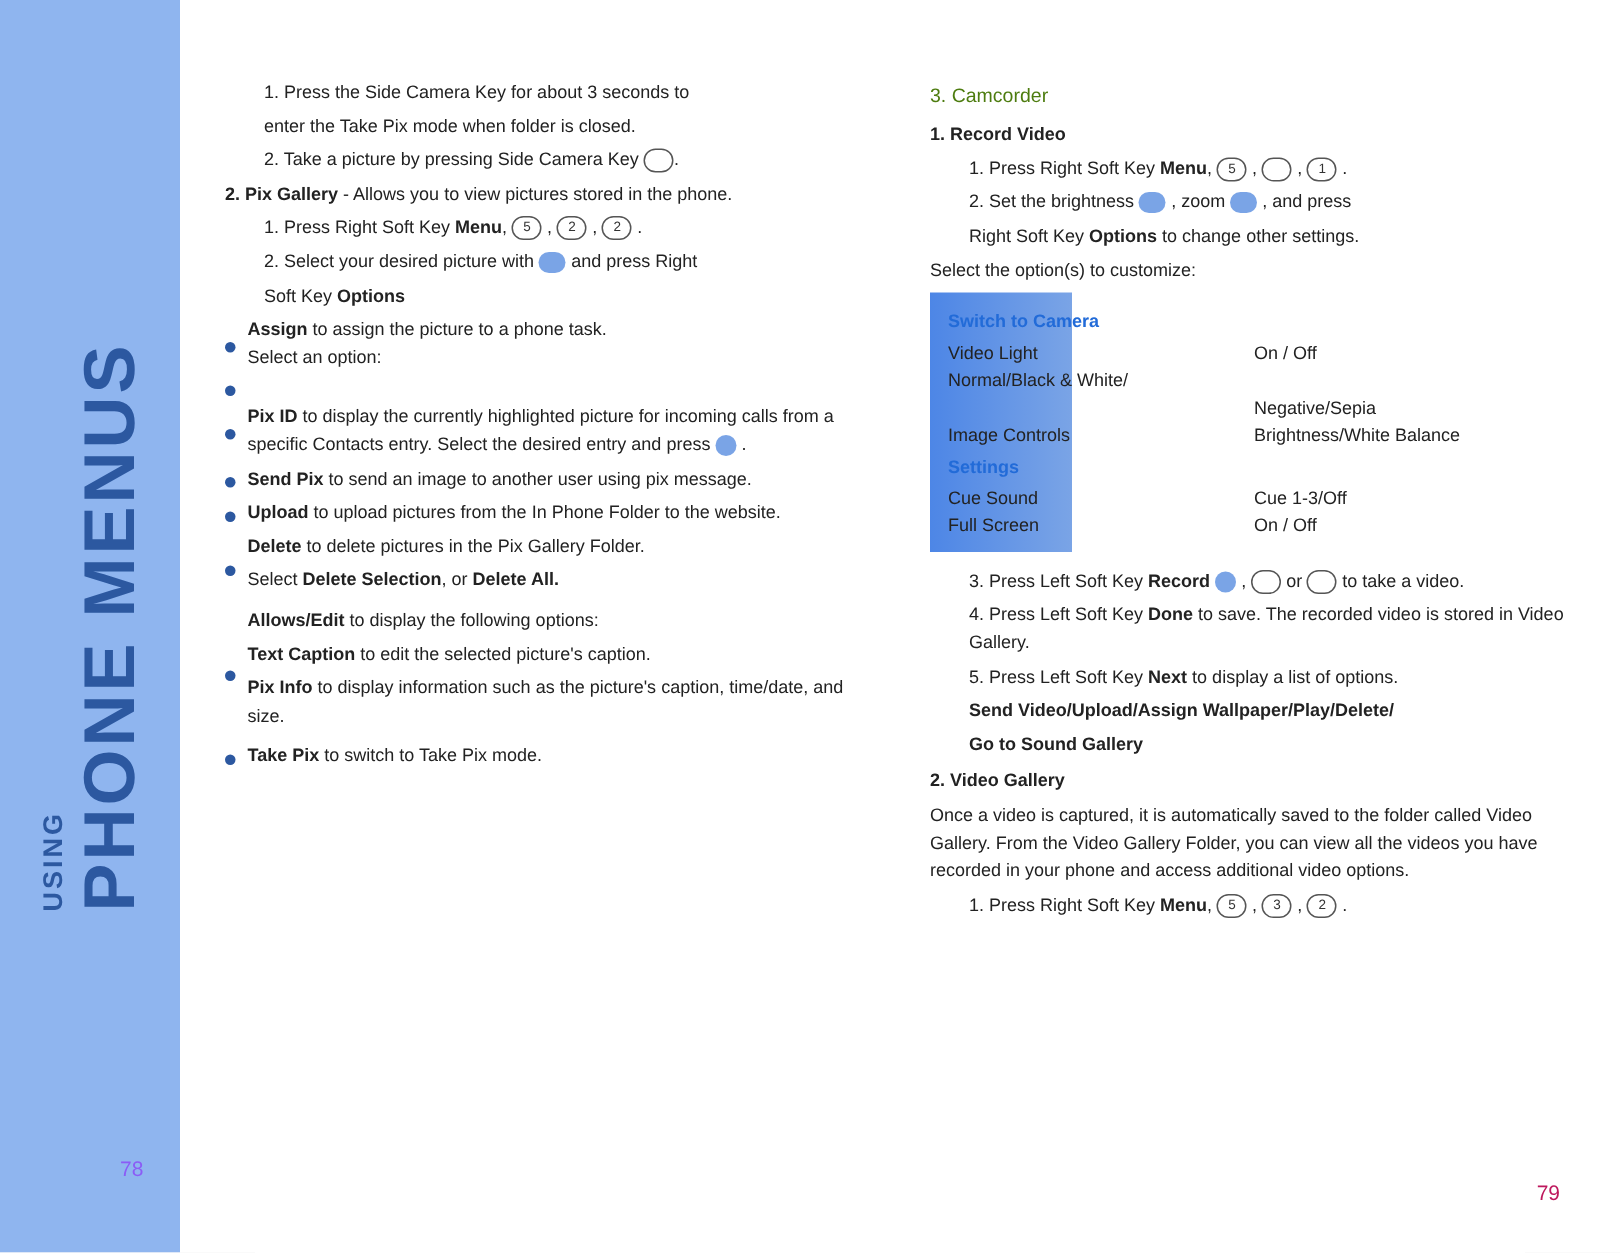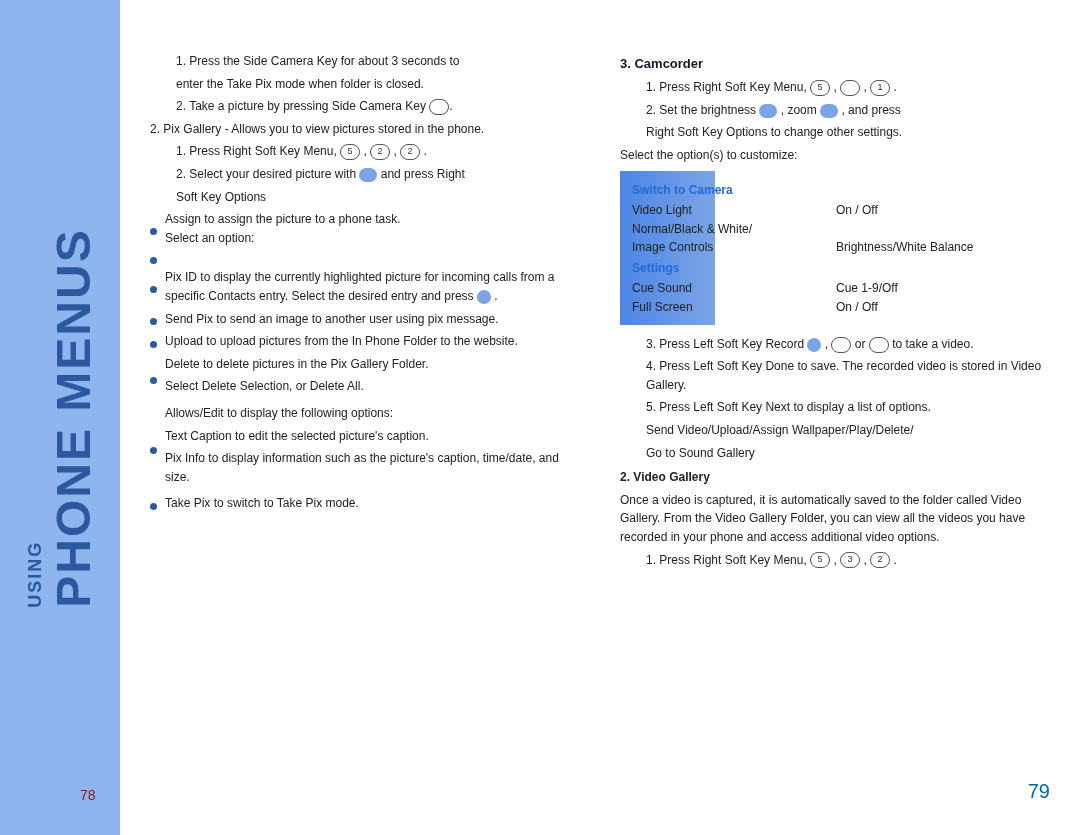--- a/index.html
+++ b/index.html
@@ -3,27 +3,27 @@
 <meta charset="utf-8">
 <style>
   html,body{margin:0;padding:0;background:#f5f5f5;font-family:Verdana,Geneva,sans-serif;font-size:12px;color:#222;line-height:1.55}
   .page{width:1080px;height:835px;margin:0 auto;background:#fff;position:relative;display:flex}
   .spine{width:120px;background:#8fb5ef;position:relative;flex-shrink:0}
   .spine-title{position:absolute;left:50%;top:50%;transform:translate(-50%,-50%) rotate(-90deg);white-space:nowrap;font-weight:700;letter-spacing:2px}
   .spine-big{font-size:48px;color:#2c58a0;display:block;line-height:1}
   .spine-small{font-size:18px;color:#2c58a0;display:block}
   .cols{flex:1;display:flex;padding:48px 30px 46px 30px;gap:40px}
   .col{flex:1;min-width:0}
-  .pagenum-left{position:absolute;left:80px;bottom:28px;font-size:14px;color:#7f1d1d}
-  .pagenum-right{position:absolute;right:30px;bottom:28px;font-size:20px;color:#0369a1}
+  .pagenum-left{position:absolute;left:80px;bottom:44px;font-size:14px;color:#8b5cf6}
+  .pagenum-right{position:absolute;right:40px;bottom:28px;font-size:14px;color:#be185d}
   .indent{padding-left:26px}
   .bullet-row{display:flex;align-items:center;margin:4px 0}
   .dot{width:7px;height:7px;border-radius:50%;background:#2c58a0;flex-shrink:0;margin-top:6px;margin-right:8px}
-  b{font-weight:400}
-  .h-blue{color:#0f172a;font-weight:700;font-size:13px;margin-top:6px;margin-bottom:4px}
+  b{font-weight:700}
+  .h-blue{color:#4d7c0f;font-weight:400;font-size:13px;margin-top:6px;margin-bottom:4px}
   .h-black{font-weight:900;font-size:12px;margin-top:6px;margin-bottom:2px}
   .keycircle{display:inline-block;min-width:14px;height:14px;border:1px solid #555;border-radius:9px;font-size:9px;text-align:center;line-height:13px;vertical-align:middle;padding:0 2px;color:#333;background:#fff}
   .iconblob{display:inline-block;width:18px;height:14px;border-radius:7px;background:#7aa4e6;vertical-align:middle}
   .optbox{background:linear-gradient(90deg,#4d86e6 0,#7aa4e6 22%,#fff 22%,#fff 100%);padding:8px 10px 8px 12px;margin:6px 0 10px 0;font-size:12px}
   .opt-head{color:#226bd8;font-weight:900;font-size:12px;margin:2px 0}
   .opt-row{display:flex}
   .opt-l{flex:1}
   .opt-r{flex:1}
   p{margin:4px 0}
 </style>
@@ -110,20 +110,21 @@
         </div>
 
       <div class="bullet-row">
           <span class="dot"></span>
         <div><b>Take Pix</b><span> to switch to Take Pix mode.</span></div>
         </div>
     </div>
 
     <div class="col">
       <div class="h-blue">3. Camcorder</div>
+      <div class="h-black">1. Record Video</div>
 
       <div class="indent">
         <p>
           <span>1. Press Right Soft Key </span><b>Menu</b>,
           <span class="keycircle">5</span> ,
           <span class="keycircle">&nbsp;</span> ,
           <span class="keycircle">1</span> .
         </p>
         <p>
           <span>2. Set the brightness </span><span class="iconblob"></span>
@@ -140,27 +141,31 @@
       <div class="optbox">
         <div class="opt-head">Switch to Camera</div>
         <div class="opt-row">
             <div class="opt-l">Video Light</div>
             <div class="opt-r">On / Off</div>
           </div>
         <div class="opt-row">
             <div class="opt-r">Normal/Black &amp; White/</div>
           </div>
         <div class="opt-row">
+            <div class="opt-l"></div>
+            <div class="opt-r">Negative/Sepia</div>
+          </div>
+        <div class="opt-row">
             <div class="opt-l">Image Controls</div>
             <div class="opt-r">Brightness/White Balance</div>
           </div>
         <div class="opt-head">Settings</div>
         <div class="opt-row">
             <div class="opt-l">Cue Sound</div>
-            <div class="opt-r">Cue 1-9/Off</div>
+            <div class="opt-r">Cue 1-3/Off</div>
           </div>
         <div class="opt-row">
             <div class="opt-l">Full Screen</div>
             <div class="opt-r">On / Off</div>
           </div>
       </div>
 
       <div class="indent">
         <p>
           <span>3. Press Left Soft Key </span><b>Record</b>

